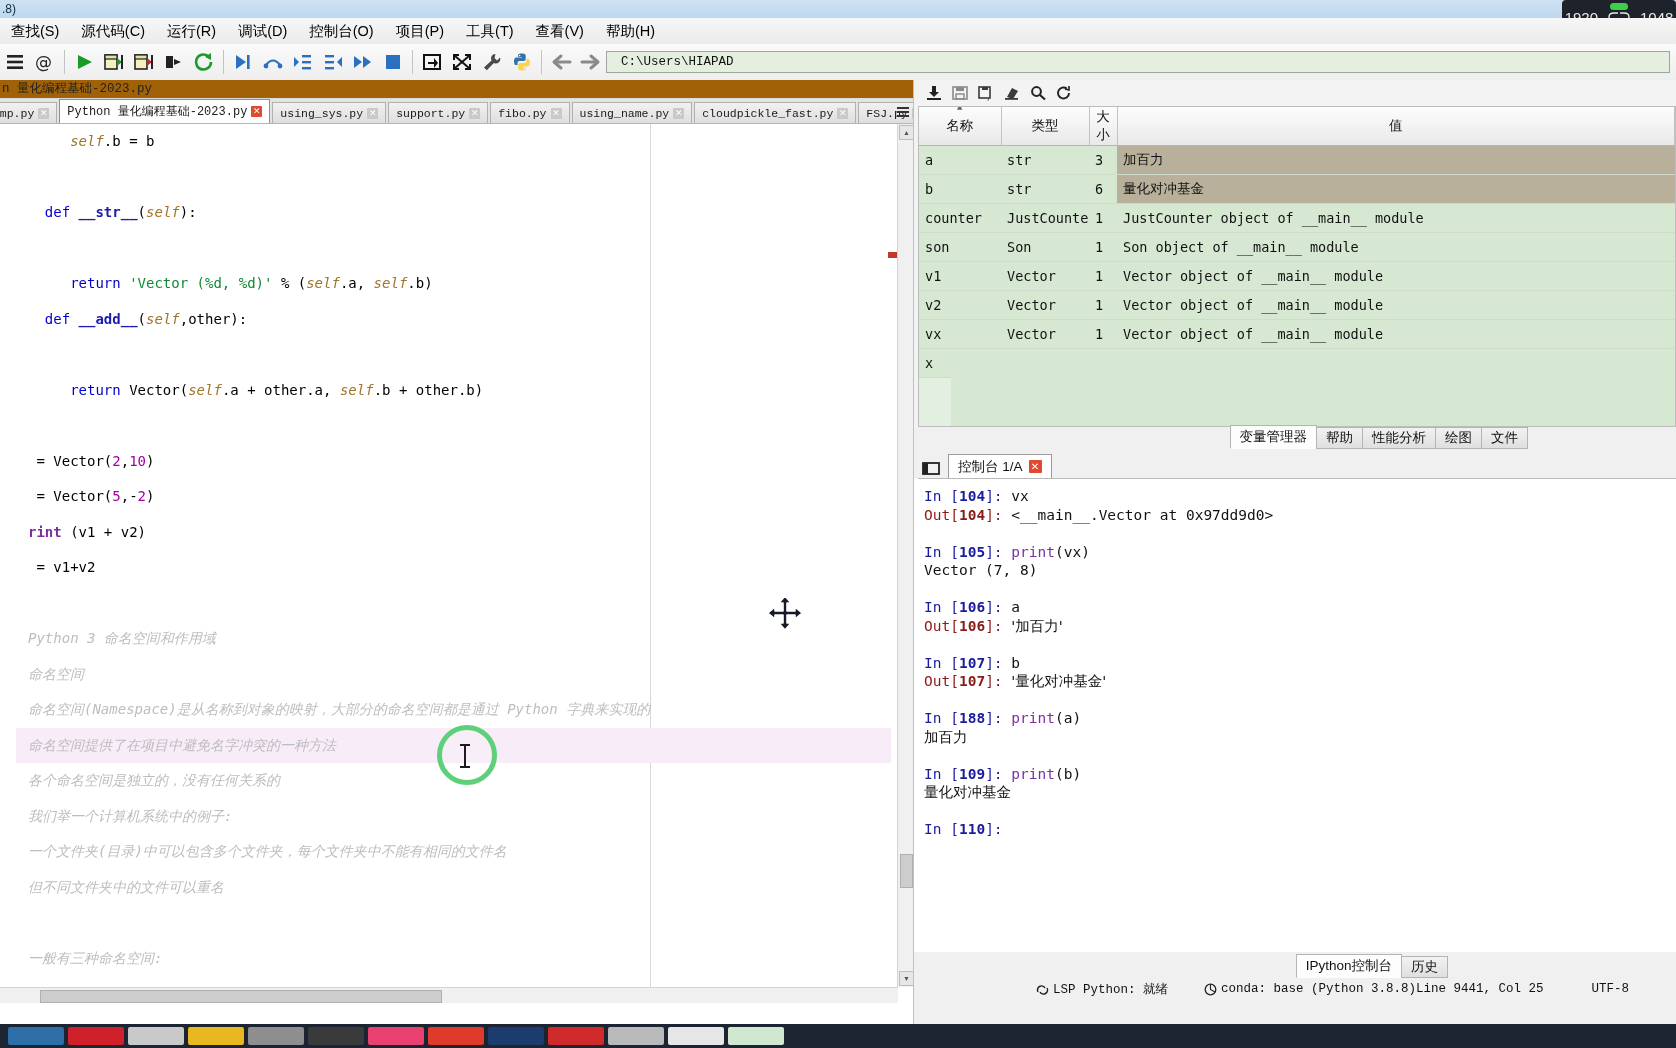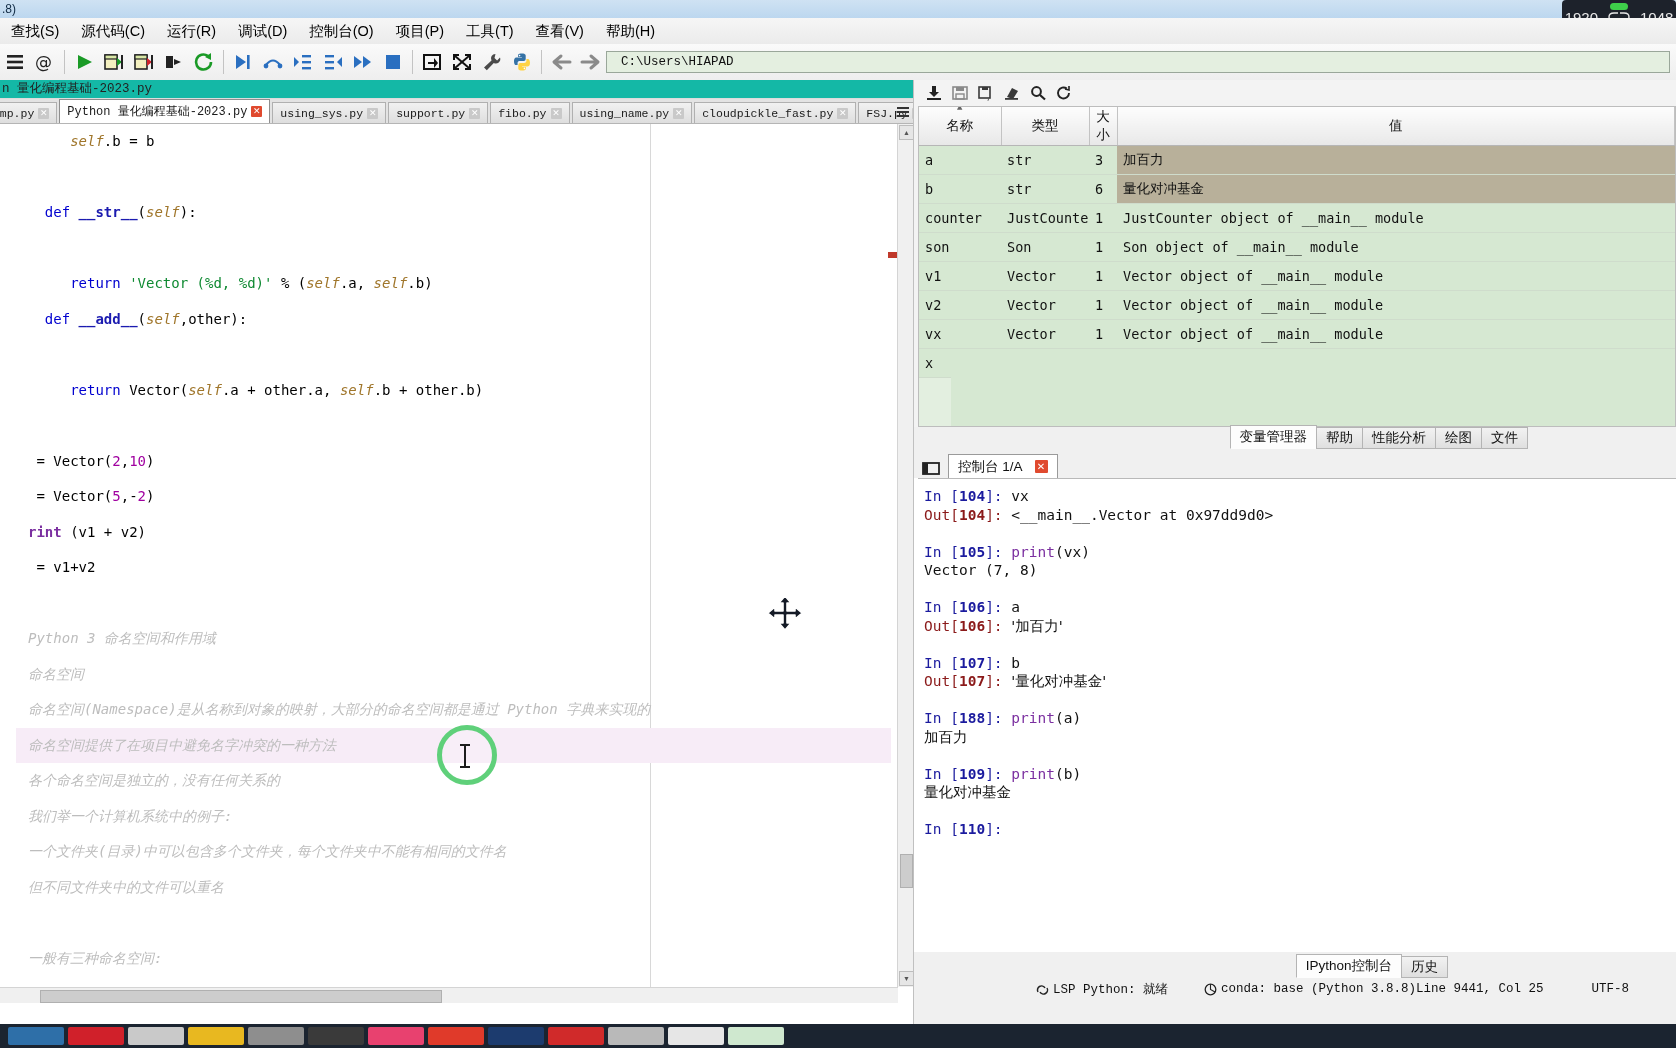--- a/index.html
+++ b/index.html
@@ -27,21 +27,21 @@
      border-bottom:1px solid #c8c8c8;display:flex;align-items:center;gap:0px;}
   .tb{width:30px;height:30px;display:flex;align-items:center;justify-content:center;cursor:default;}
   .tbsep{width:1px;height:24px;background:#c3c3c3;margin:0 4px;}
   #pathwrap{display:flex;align-items:center;flex:1;height:30px;}
   #pathbox{flex:1;height:20px;margin-right:6px;background:#e4efe0;border:1px solid #9aa79a;
      font-family:"Liberation Mono","DejaVu Sans Mono",monospace;font-size:12.5px;
      line-height:20px;padding-left:14px;color:#111;overflow:hidden;white-space:nowrap;}
   
   #editorpane{position:absolute;left:0;top:80px;width:913px;height:944px;background:#fff;
      border-right:1px solid #c0c0c0;}
-  #editor-header{height:18px;background:#14b8a6;border-bottom:1px solid #dcdcdc;
+  #editor-header{height:18px;background:#a16207;border-bottom:1px solid #dcdcdc;
      font-family:"Liberation Mono","DejaVu Sans Mono",monospace;font-size:12.5px;
      line-height:18px;padding-left:2px;color:#222;white-space:nowrap;overflow:hidden;}
   #tabstrip{position:relative;height:24px;background:#e3e3e3;border-bottom:1px solid #b5b5b5;
      display:flex;align-items:flex-end;overflow:hidden;}
   .etab{height:20px;display:flex;align-items:center;gap:4px;padding:0 7px;margin-right:2px;
      background:linear-gradient(180deg,#f1f1f1,#dedede);border:1px solid #b0b0b0;border-bottom:none;
      font-family:"Liberation Mono","DejaVu Sans Mono",monospace;font-size:11.5px;white-space:nowrap;
      color:#1a1a1a;cursor:default;}
   .etab.active{height:23px;background:#ffffff;border-color:#8f8f8f;font-size:12px;}
   .etab .xb{width:11px;height:11px;display:inline-flex;align-items:center;justify-content:center;
@@ -103,21 +103,21 @@
   
   #varpane-tabs{position:absolute;left:0;top:347px;right:0;height:22px;display:flex;justify-content:flex-end;
      align-items:flex-end;padding-right:148px;background:#f0f0f0;}
   .ptab{height:20px;padding:0 9px;display:flex;align-items:center;background:linear-gradient(180deg,#f2f2f2,#dfdfdf);
      border:1px solid #b4b4b4;margin-left:-1px;font-size:13.5px;color:#111;cursor:default;white-space:nowrap;}
   .ptab.active{background:#fdfdfd;height:22px;border-bottom-color:#fdfdfd;}
   
   #consolepane{position:absolute;left:0;top:372px;right:0;bottom:72px;background:#fff;}
   #console-tabbar{height:26px;background:#f0f0f0;display:flex;align-items:flex-end;padding-left:6px;}
   #console-dock{width:22px;height:20px;display:flex;align-items:center;justify-content:center;margin-right:6px;}
-  .ctab{height:23px;padding:0 9px;display:flex;align-items:center;gap:12px;background:#ffffff;
+  .ctab{height:23px;padding:0 9px;display:flex;align-items:center;gap:6px;background:#ffffff;
      border:1px solid #9a9a9a;border-bottom:none;font-size:13.5px;color:#111;cursor:default;white-space:nowrap;}
   .ctab .xb{width:13px;height:13px;display:inline-flex;align-items:center;justify-content:center;
      background:#e04a2f;color:#fff;font-size:10px;line-height:1;border-radius:1px;}
   #console-body{position:absolute;left:4px;top:26px;right:0;bottom:0;background:#fff;border-top:1px solid #b9b9b9;
      overflow:hidden;padding-left:6px;padding-top:8px;
      font-family:"DejaVu Sans Mono","Liberation Mono",monospace;font-size:14.5px;line-height:18.5px;}
   .cln{white-space:pre;height:18.5px;}
   .cln.blank{height:18.5px;}
   .in{color:#1b1b9e;}
   .inn{color:#1b1b9e;font-weight:bold;}

